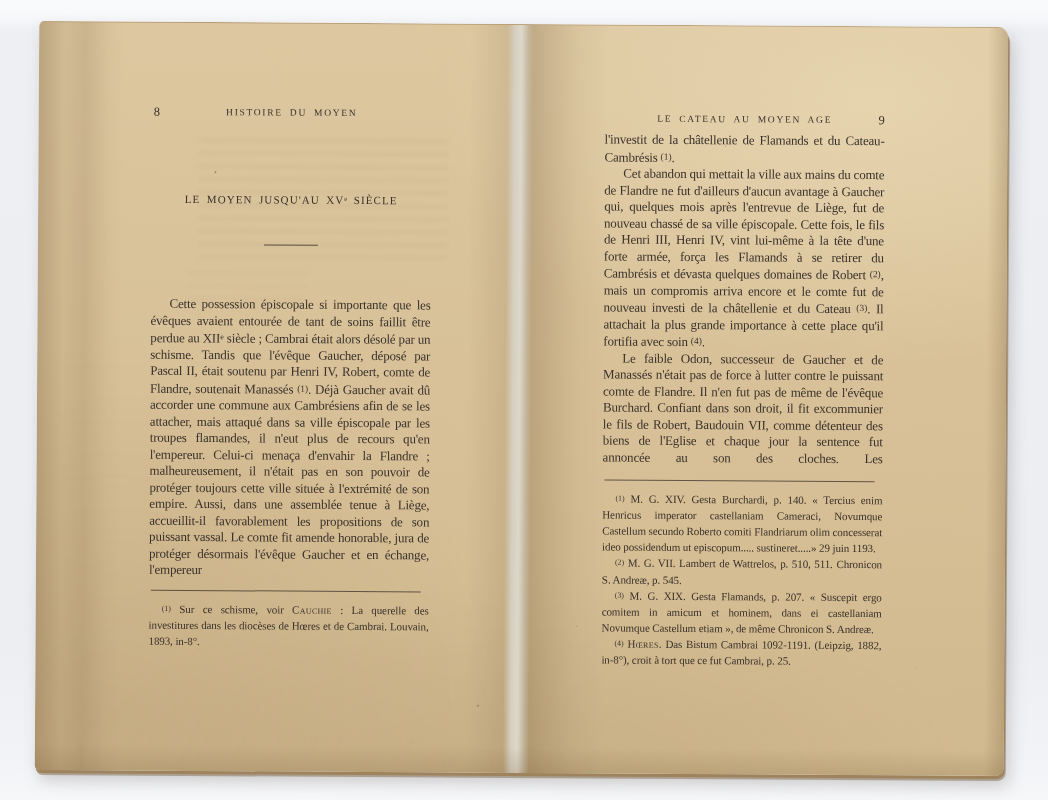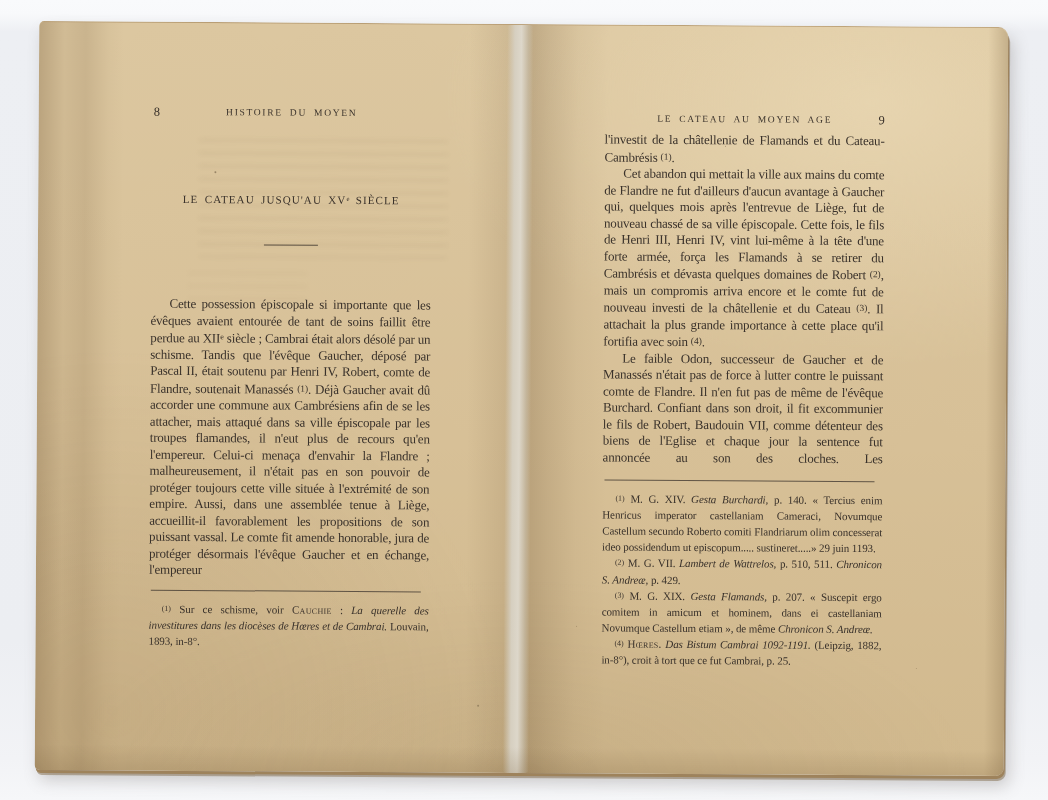--- a/index.html
+++ b/index.html
@@ -126,21 +126,21 @@
   .fn-block { position: absolute; left: 0; width: 280px; }
   .content-left  .fn-block { top: 578px; }
   .content-right .fn-block { top: 465px; }
 
   .footnote {
     margin: 0; text-align: justify; text-indent: 13px;
     font-size: 11px; line-height: 16px; letter-spacing: -0.1px;
   }
 
   
-  .seg-i  { font-style: italic; }
+  .seg-i  { }
   .seg-sc { font-variant: small-caps; letter-spacing: 0.3px; }
   .seg-ref { font-size: 0.72em; vertical-align: 0.22em; letter-spacing: 0; }
   .seg-sup { font-size: 0.62em; vertical-align: 0.42em; letter-spacing: 0; }
 </style>
 </head>
 <body>
 
 <div class="scene">
   <div class="book">
 
@@ -152,21 +152,21 @@
     <div class="specks"></div>
     <div class="ghost ghost-a"></div>
     <div class="ghost ghost-b"></div>
 
     <div class="content content-left">
       <div class="page-header">
         <span class="pagenum pagenum-left">8</span>
         <span class="running-head">HISTOIRE DU MOYEN</span>
       </div>
 
-      <h1 class="chapter-title"><span>LE CATEAU JUSQU'AU XV</span><span class="seg-sup">e</span><span> SIÈCLE</span></h1>
+      <h1 class="chapter-title"><span>LE MOYEN JUSQU'AU XV</span><span class="seg-sup">e</span><span> SIÈCLE</span></h1>
       <div class="title-rule"></div>
 
       <div class="body-block">
         <p class="para indent last-justify"><span>Cette possession épiscopale si importante que les évêques avaient entourée de tant de soins faillit être perdue au XII</span><span class="seg-sup">e</span><span> siècle ; Cambrai était alors désolé par un schisme. Tandis que l'évêque Gaucher, déposé par Pascal II, était soutenu par Henri IV, Robert, comte de Flandre, soutenait Manassés </span><span class="seg-ref">(1)</span><span>. Déjà Gaucher avait dû accorder une commune aux Cambrésiens afin de se les attacher, mais attaqué dans sa ville épiscopale par les troupes flamandes, il n'eut plus de recours qu'en l'empereur. Celui-ci menaça d'envahir la Flandre ; malheureusement, il n'était pas en son pouvoir de protéger toujours cette ville située à l'extrémité de son empire. Aussi, dans une assemblée tenue à Liège, accueillit-il favorablement les propositions de son puissant vassal. Le comte fit amende honorable, jura de protéger désormais l'évêque Gaucher et en échange, l'empereur</span></p>
       </div>
 
       <div class="fn-rule"></div>
       <div class="fn-block">
         <p class="footnote"><span class="seg-ref">(1)</span><span> Sur ce schisme, voir </span><span class="seg-sc">Cauchie</span><span> : </span><span class="seg-i">La querelle des investitures dans les diocèses de Hœres et de Cambrai.</span><span> Louvain, 1893, in-8°.</span></p>
       </div>
@@ -180,20 +180,20 @@
 
       <div class="body-block">
         <p class="para"><span>l'investit de la châtellenie de Flamands et du Cateau-Cambrésis </span><span class="seg-ref">(1)</span><span>.</span></p>
         <p class="para indent"><span>Cet abandon qui mettait la ville aux mains du comte de Flandre ne fut d'ailleurs d'aucun avantage à Gaucher qui, quelques mois après l'entrevue de Liège, fut de nouveau chassé de sa ville épiscopale. Cette fois, le fils de Henri III, Henri IV, vint lui-même à la tête d'une forte armée, força les Flamands à se retirer du Cambrésis et dévasta quelques domaines de Robert </span><span class="seg-ref">(2)</span><span>, mais un compromis arriva encore et le comte fut de nouveau investi de la châtellenie et du Cateau </span><span class="seg-ref">(3)</span><span>. Il attachait la plus grande importance à cette place qu'il fortifia avec soin </span><span class="seg-ref">(4)</span><span>.</span></p>
         <p class="para indent last-justify"><span>Le faible Odon, successeur de Gaucher et de Manassés n'était pas de force à lutter contre le puissant comte de Flandre. Il n'en fut pas de même de l'évêque Burchard. Confiant dans son droit, il fit excommunier le fils de Robert, Baudouin VII, comme détenteur des biens de l'Eglise et chaque jour la sentence fut annoncée au son des cloches. Les</span></p>
       </div>
 
       <div class="fn-rule"></div>
       <div class="fn-block">
         <p class="footnote"><span class="seg-ref">(1)</span><span> M. G. XIV. </span><span class="seg-i">Gesta Burchardi,</span><span> p. 140. « Tercius enim Henricus imperator castellaniam Cameraci, Novumque Castellum secundo Roberto comiti Flandriarum olim concesserat ideo possidendum ut episcopum..... sustineret.....» 29 juin 1193.</span></p>
-        <p class="footnote"><span class="seg-ref">(2)</span><span> M. G. VII. </span><span class="seg-i">Lambert de Wattrelos,</span><span> p. 510, 511. </span><span class="seg-i">Chronicon S. Andreæ,</span><span> p. 429.</span></p>
+        <p class="footnote"><span class="seg-ref">(2)</span><span> M. G. VII. </span><span class="seg-i">Lambert de Wattrelos,</span><span> p. 510, 511. </span><span class="seg-i">Chronicon S. Andreæ,</span><span> p. 545.</span></p>
         <p class="footnote"><span class="seg-ref">(3)</span><span> M. G. XIX. </span><span class="seg-i">Gesta Flamands,</span><span> p. 207. « Suscepit ergo comitem in amicum et hominem, dans ei castellaniam Novumque Castellum etiam », de même </span><span class="seg-i">Chronicon S. Andreæ.</span></p>
         <p class="footnote"><span class="seg-ref">(4)</span><span> </span><span class="seg-sc">Hœres.</span><span> </span><span class="seg-i">Das Bistum Cambrai 1092-1191.</span><span> (Leipzig, 1882, in-8°), croit à tort que ce fut Cambrai, p. 25.</span></p>
       </div>
     </div>
 
   </div>
 </div>
 
 </body></html>

